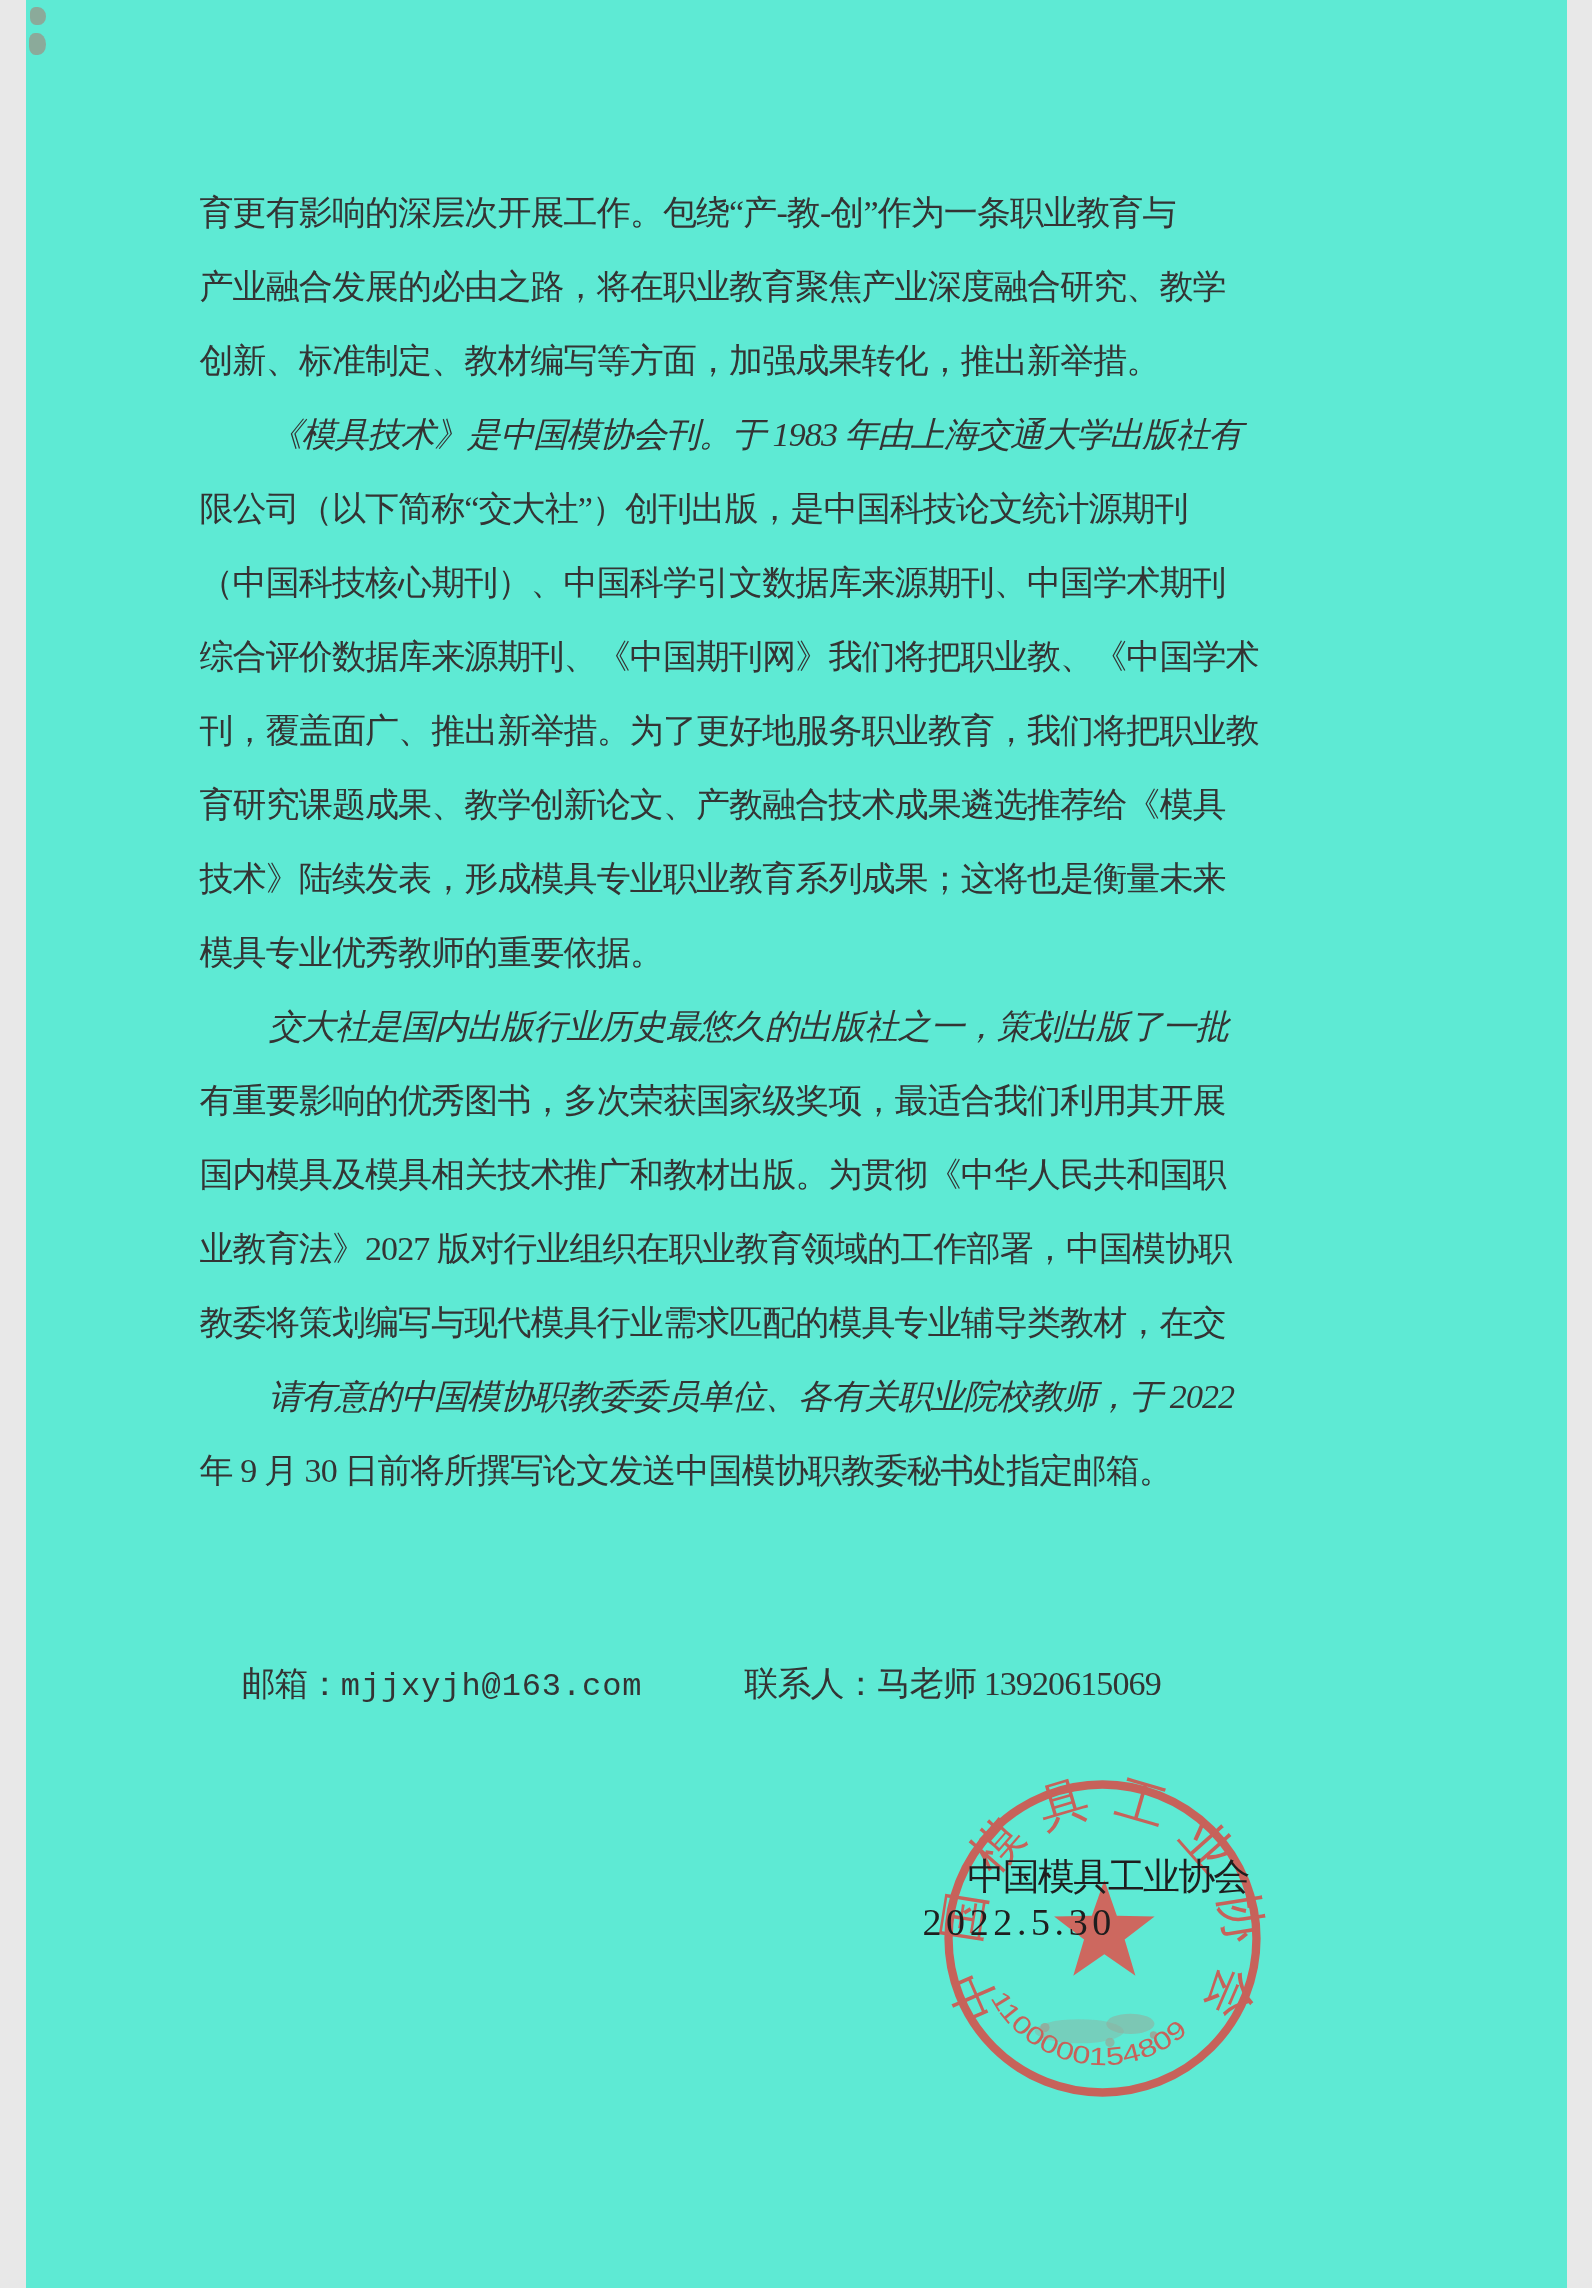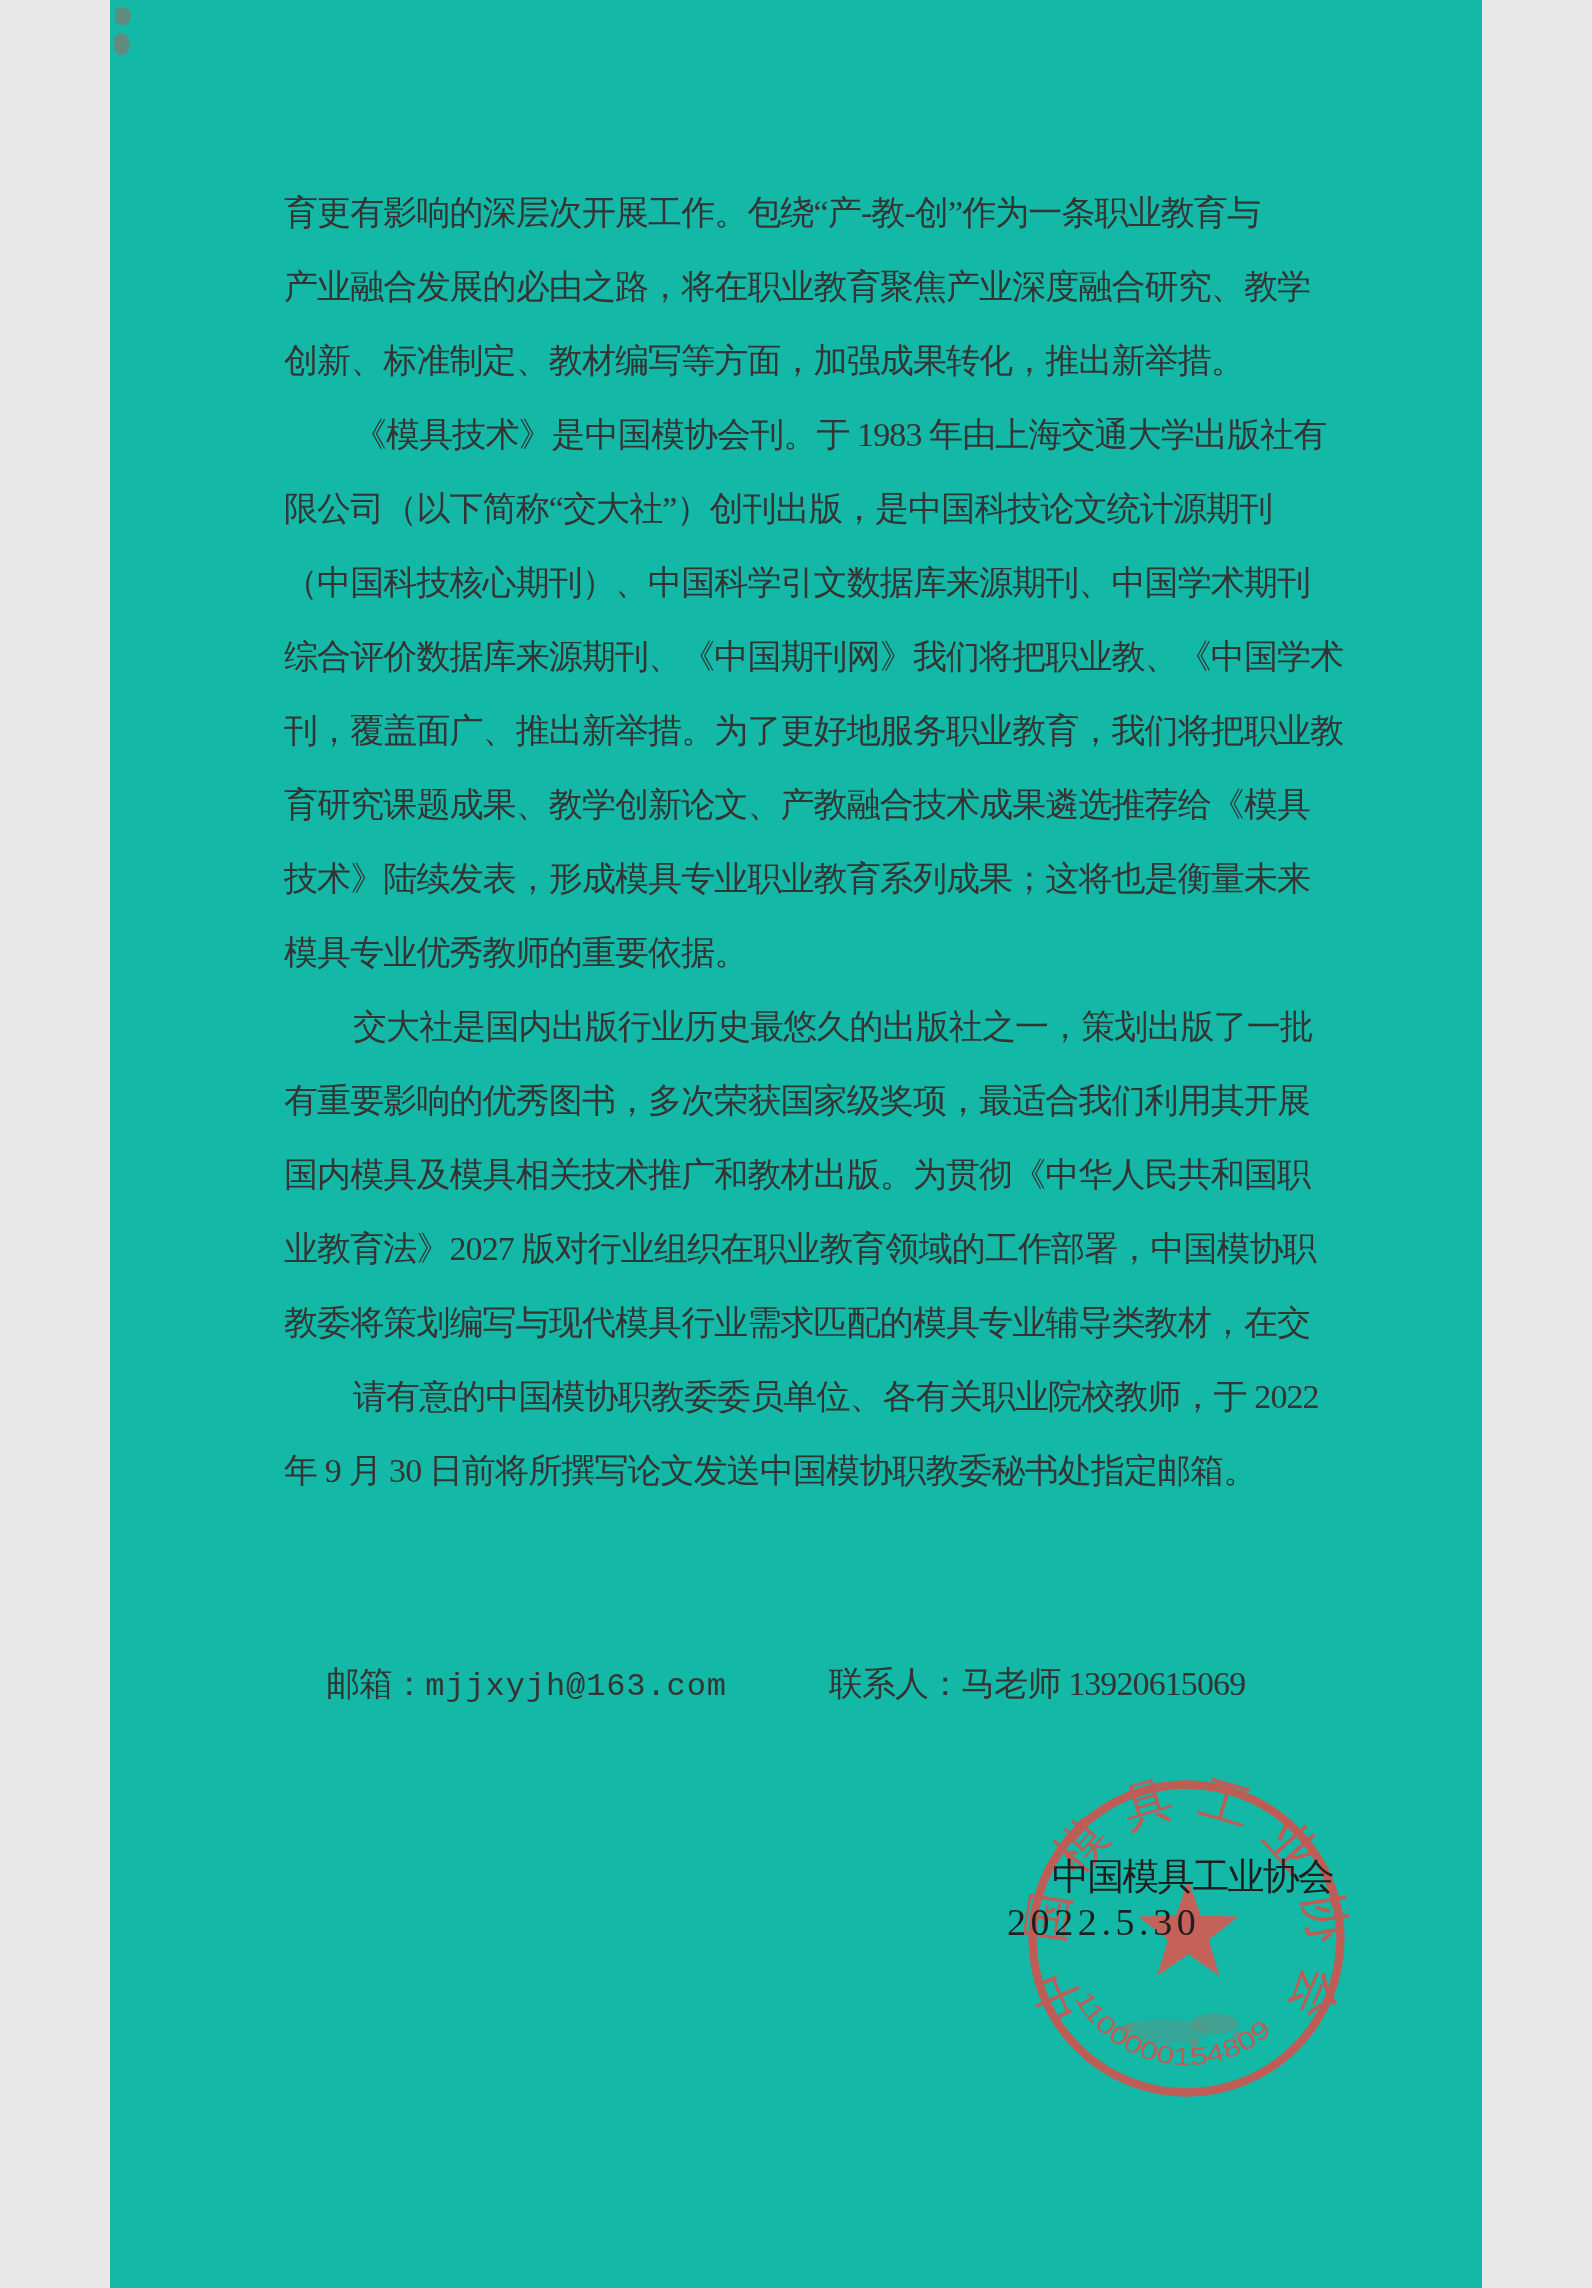--- a/index.html
+++ b/index.html
@@ -1,37 +1,37 @@
 <!DOCTYPE html>
 <html style="font-size:15px"><head>
 <meta charset="utf-8">
 <style>
   html,body { margin:0; padding:0; background:#e8e8e8; }
   .page {
     position:relative;
-    width:1372px; height:2288px;
+    width:1541px; height:2288px;
     margin:0 auto;
-    background:#14b8a6;
+    background:#5eead4;
     overflow:hidden;
     font-family:"Liberation Serif","DejaVu Serif",serif;
   }
   
   .corner-mark {
     position:absolute; background:#cf4a44; opacity:0.40;
     border-radius:40% 60% 55% 45%;
   }
   .corner-mark.m1 { left:4.6px; top:6.5px;  width:16px; height:18.6px; }
   .corner-mark.m2 { left:3.7px; top:33px; width:16.7px; height:22px; }
 
   .body-text {
     position:absolute; left:174px; top:176px; width:1004px;
     font-size:34px; color:#343434; letter-spacing:-0.9px;
   }
   .line { height:74px; line-height:74px; white-space:nowrap; }
-  .line.indent { padding-left:69px; }
+  .line.indent { padding-left:69px;font-style:italic; }
 
   .contact {
     position:absolute; left:216px; top:1660px;
     font-size:34px; color:#343434; line-height:48px;
     white-space:nowrap; letter-spacing:-0.9px;
   }
   .contact .email-value { font-family:"Liberation Mono","DejaVu Sans Mono",monospace; font-size:32px; letter-spacing:0.9px;text-align:right; }
   .contact .gap { display:inline-block; width:102px; }
 
   .seal-wrap {

